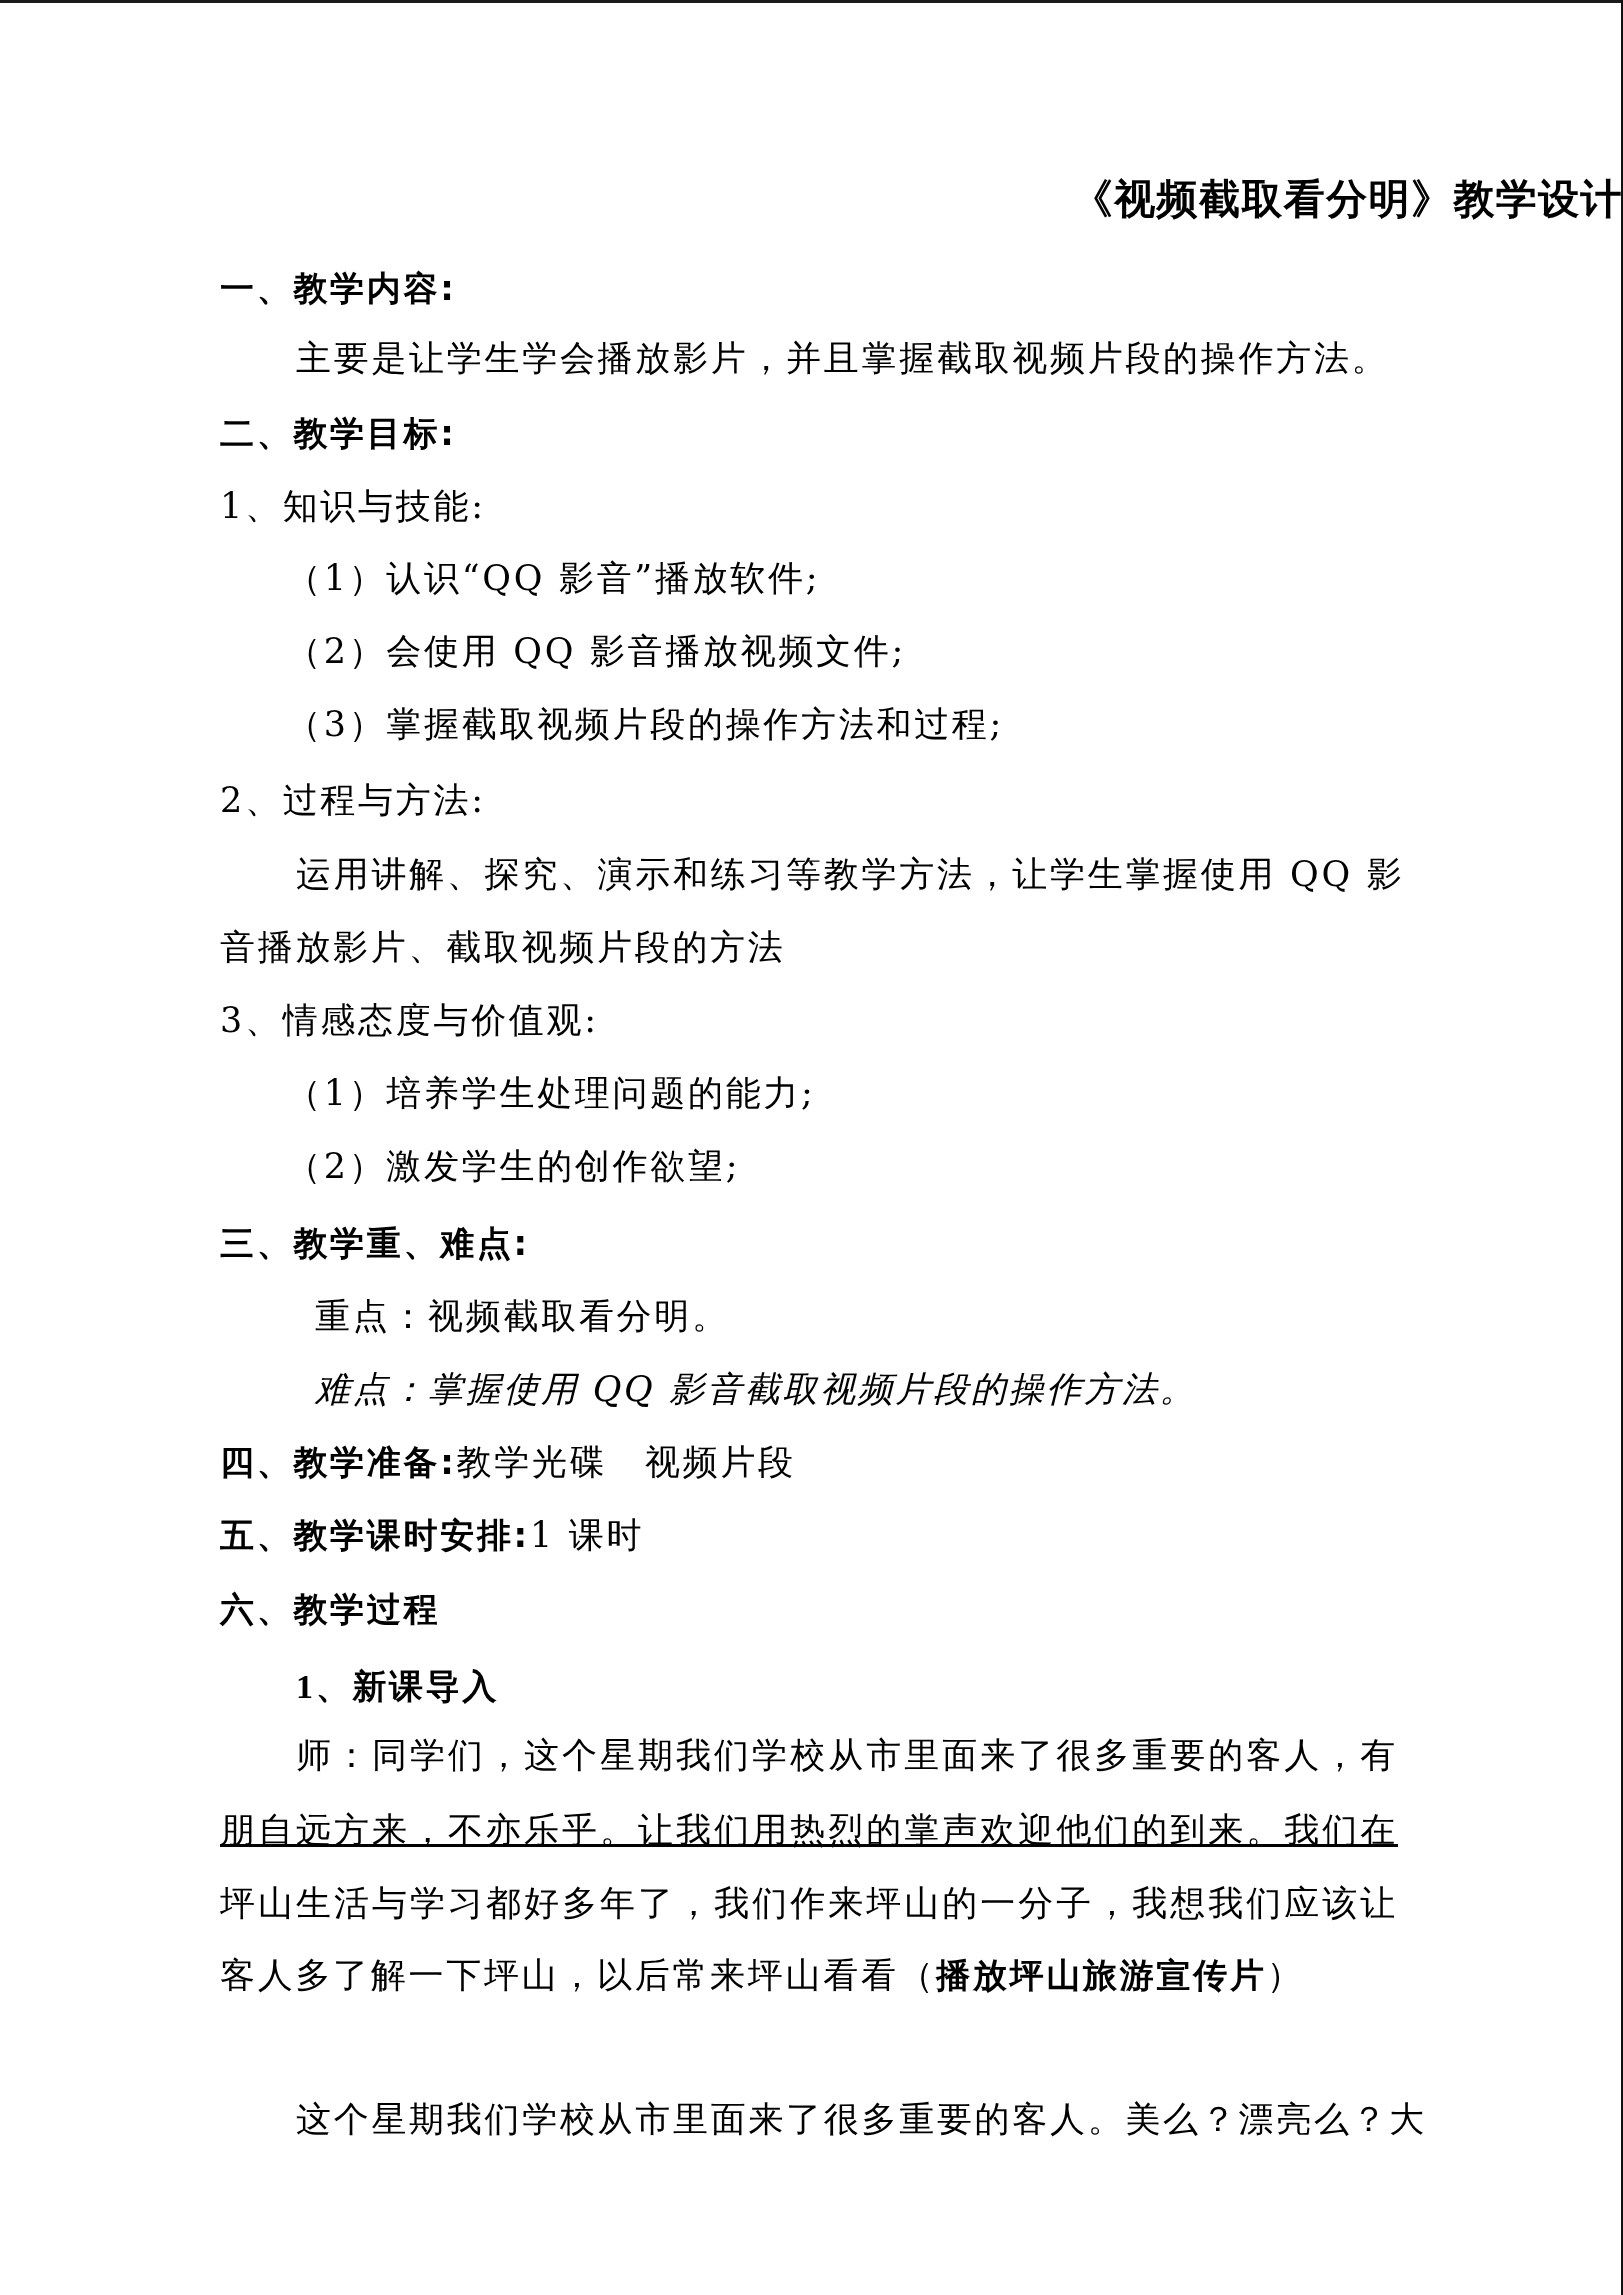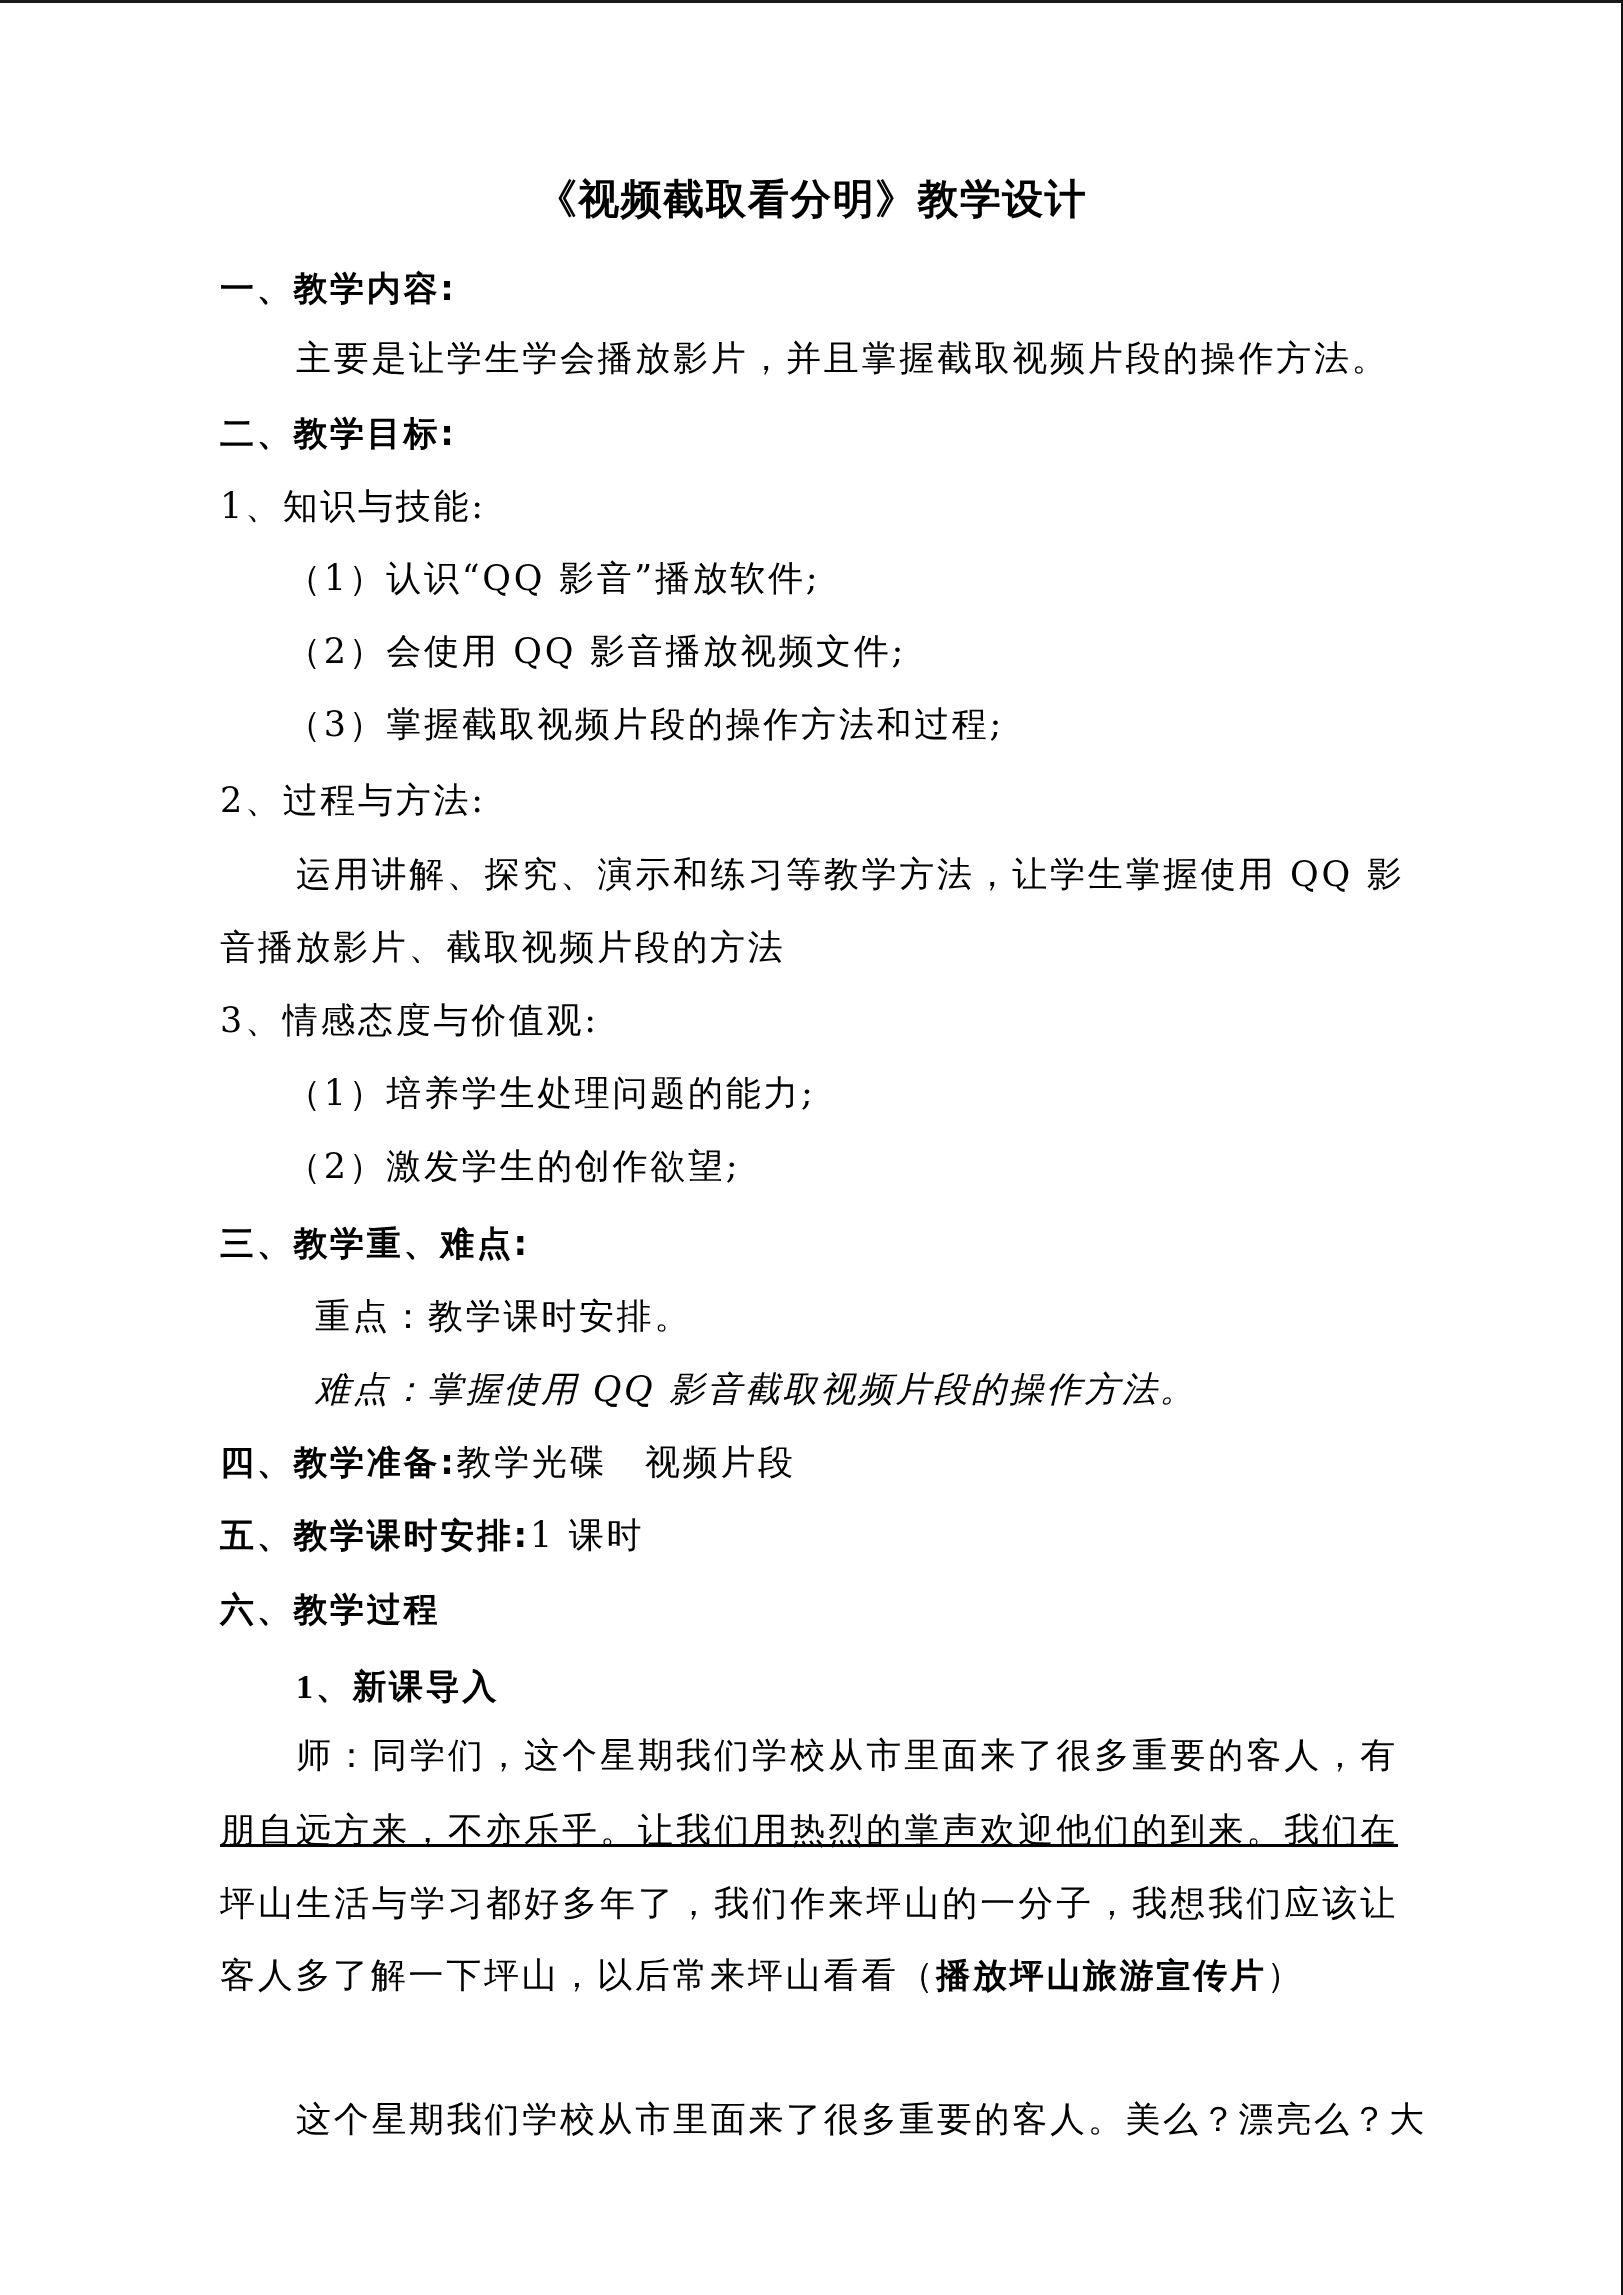--- a/index.html
+++ b/index.html
@@ -2,21 +2,21 @@
 <html style="font-size:11px"><head>
 <meta charset="utf-8">
 <style>
   html, body { margin: 0; padding: 0; background: #ffffff; }
   body { width: 1623px; height: 2295px; position: relative; overflow: hidden;
          font-family: "DejaVu Serif", "Liberation Serif", serif; color: #000; }
   .top-rule { position: absolute; left: 0; top: 0; width: 1623px; height: 2.7px; background: #1a1a1a; }
   .right-rule { position: absolute; left: 1621px; top: 0; width: 2px; height: 2295px; background: #111; }
   .line { position: absolute; height: 55px; line-height: 55px; white-space: nowrap;
           font-size: 35px; letter-spacing: 2.7px; }
-  .title { left: 0; width: 1623px; text-align: center; font-size: 41px; font-weight: bold;
+  .title { left: 0; width: 1623px; text-align: right; font-size: 41px; font-weight: bold;
            letter-spacing: 1.4px; font-family: "DejaVu Sans", "Liberation Sans", sans-serif; }
   .h { left: 220px; font-weight: bold; font-family: "DejaVu Sans", "Liberation Sans", sans-serif; font-size: 34px; }
   .sub { left: 220px; }
   .ind { left: 296px; }
   .ind2 { left: 315px; }
   .full { left: 220px; }
   .just { width: 1178px; text-align: justify; text-align-last: justify; }
   .bold { font-weight: bold; font-family: Liberation Serif, serif; }
   .normal { font-weight: normal; font-family: "DejaVu Serif", "Liberation Serif", serif; }
   .p-first { left: 296px; width: 1102px; text-align: justify; text-align-last: justify; }
@@ -42,21 +42,21 @@
 
   <div class="line sub" style="top:773px;">2、过程与方法:</div>
   <div class="line p-first" style="top:847px;">运用讲解、探究、演示和练习等教学方法，让学生掌握使用 QQ 影</div>
   <div class="line full" style="top:920px;">音播放影片、截取视频片段的方法</div>
 
   <div class="line sub" style="top:993px;">3、情感态度与价值观:</div>
   <div class="line ind" style="top:1066px; left:286px;">（1）培养学生处理问题的能力;</div>
   <div class="line ind" style="top:1139px; left:286px;">（2）激发学生的创作欲望;</div>
 
   <div class="line h" style="top:1216px;">三、教学重、难点:</div>
-  <div class="line ind2" style="top:1289px;">重点：教学课时安排。</div>
+  <div class="line ind2" style="top:1289px;">重点：视频截取看分明。</div>
   <div class="line ind2" style="top:1362px;font-style:italic;">难点：掌握使用 QQ 影音截取视频片段的操作方法。</div>
 
   <div class="line h" style="top:1435px;">
     <span>四、教学准备:</span><span class="normal" style="font-size:35px;">教学光碟　视频片段</span>
   </div>
 
   <div class="line h" style="top:1508px;">
     <span>五、教学课时安排:</span><span class="normal" style="font-size:35px;">1 课时</span>
   </div>
 

